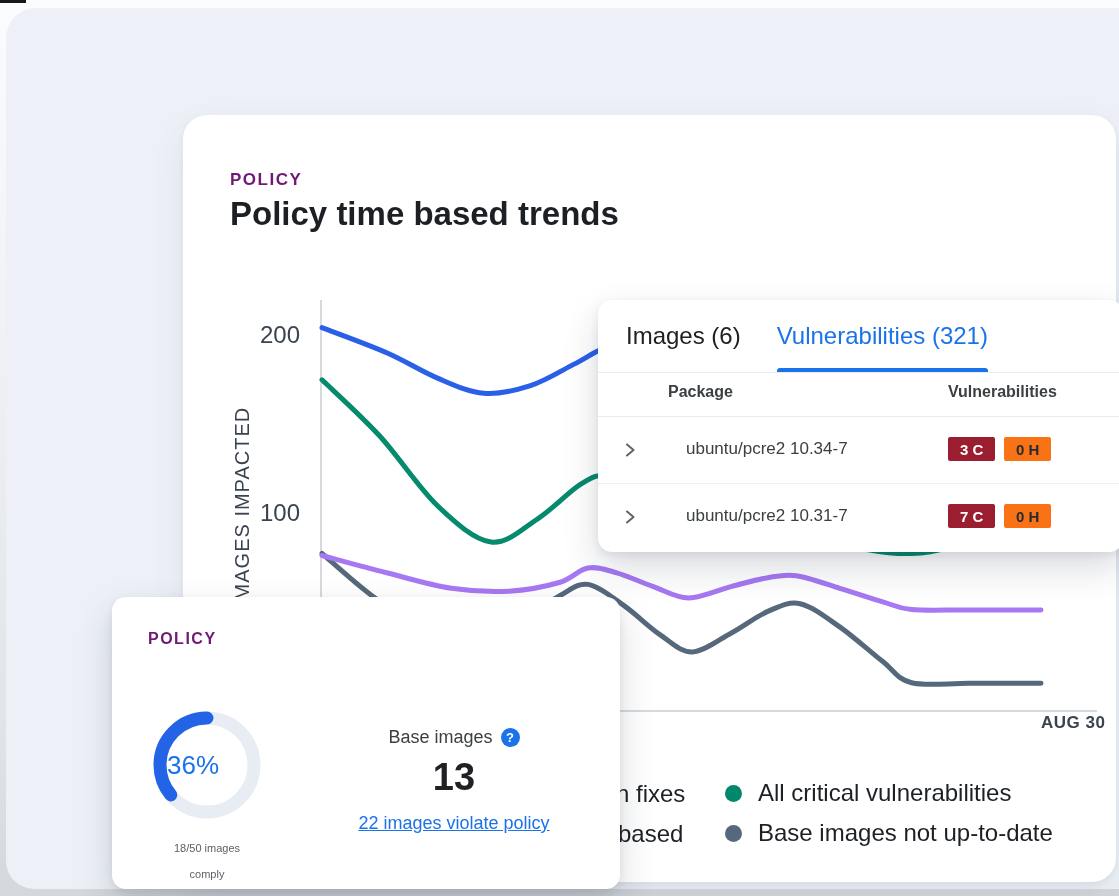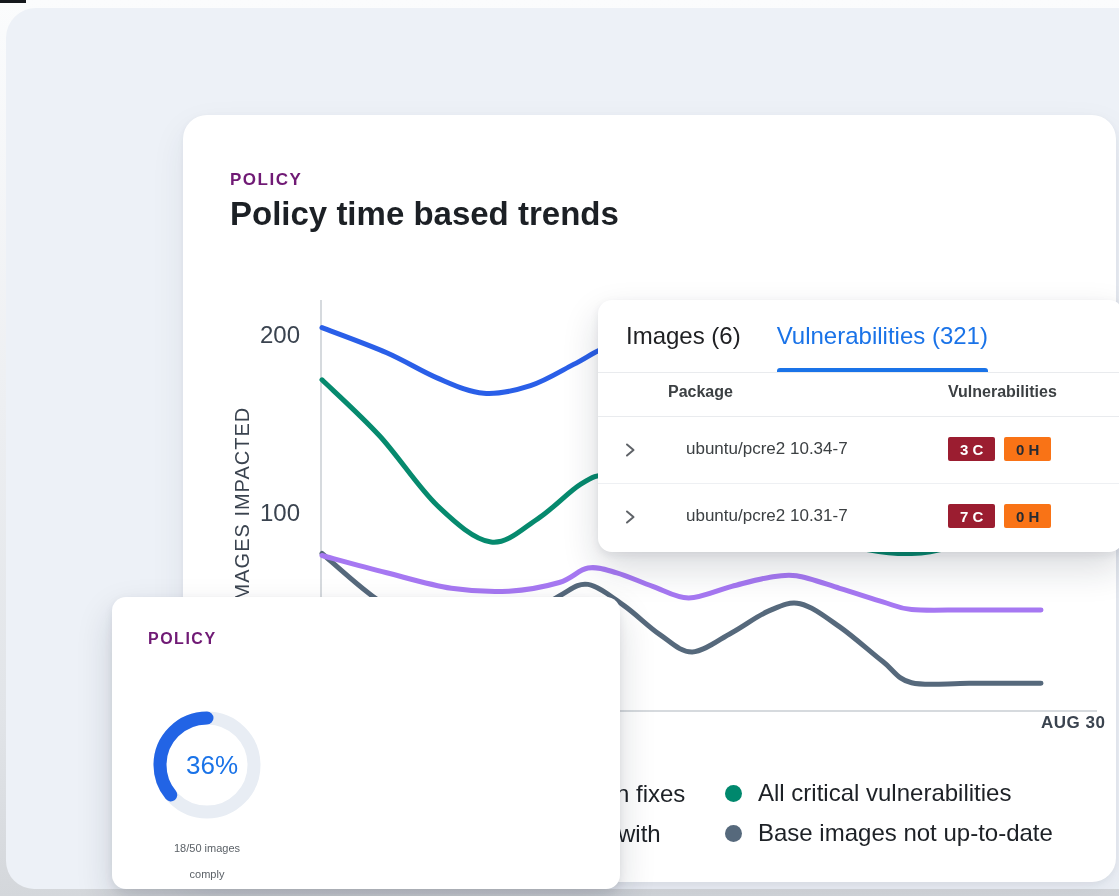--- a/index.html
+++ b/index.html
@@ -75,21 +75,21 @@
   .badge.b1{left:350px;}
   .badge.b2{left:406px;}
   
   #license-popup{
     left:112px;top:597px;width:508px;height:292px;background:#fff;border-radius:14px;z-index:6;
     box-shadow:0 3px 8px rgba(20,30,50,.08),0 16px 36px rgba(20,30,50,.16);
   }
   #license-eyebrow{left:36px;top:33px;font-size:16px;}
   #license-title{left:36px;top:57px;font-size:23px;font-weight:600;color:#1d2126;white-space:nowrap;}
   #donut-wrap{left:39px;top:112px;width:112px;height:112px;}
-  #donut-pct{left:44px;top:112px;width:112px;height:112px;display:flex;align-items:center;
+  #donut-pct{left:25px;top:112px;width:112px;height:112px;display:flex;align-items:center;
     justify-content:center;font-size:26px;font-weight:500;color:#1a73e8;}
   #donut-caption{left:25px;top:238px;width:140px;text-align:center;font-size:11px;
     line-height:26px;color:#5b6167;}
   #base-block{left:232px;top:130px;width:220px;display:flex;flex-direction:column;align-items:center;}
   #base-label-row{display:flex;align-items:center;gap:8px;}
   #base-label{font-size:18px;color:#3c4043;}
   #help-icon{width:19px;height:19px;border-radius:50%;background:#1a73e8;color:#fff;
     font-size:13px;font-weight:700;display:flex;align-items:center;justify-content:center;cursor:pointer;}
   #base-value{font-size:38px;font-weight:600;color:#202124;margin-top:8px;}
   #violate-link{font-size:18px;color:#1a73e8;text-decoration:underline;margin-top:14px;cursor:pointer;}
@@ -105,21 +105,21 @@
   <div class="abs" id="trends-title">Policy time based trends</div>
 
   <div class="abs tick" id="tick-200">200</div>
   <div class="abs tick" id="tick-100">100</div>
   <div class="abs" id="y-axis-label">OF IMAGES IMPACTED</div>
   <div class="abs axis-line" id="y-axis-line"></div>
   <div class="abs axis-line" id="x-axis-line"></div>
   <div class="abs" id="x-tick">AUG 30</div>
 
   <div class="abs legend-frag" id="legend-frag-1">n fixes</div>
-  <div class="abs legend-frag" id="legend-frag-2">with</div>
+  <div class="abs legend-frag" id="legend-frag-2">based</div>
 
   <div class="abs legend-row" id="legend-right-1">
     <span class="legend-dot" id="dot-1" style="background: rgb(0, 136, 109);"></span>
     <span class="legend-label">All critical vulnerabilities</span>
   </div>
   <div class="abs legend-row" id="legend-right-2">
     <span class="legend-dot" id="dot-2" style="background: rgb(86, 105, 124);"></span>
     <span class="legend-label">Base images not up-to-date</span>
   </div>
 </div>
@@ -164,13 +164,21 @@
   <svg class="abs" id="donut-wrap" width="112" height="112" viewBox="0 0 112 112">
     <circle cx="56" cy="56" r="47" fill="none" stroke="#e8edf4" stroke-width="13"></circle>
     <circle id="donut-arc" cx="56" cy="56" r="47" fill="none" stroke="#2264e5" stroke-width="13" stroke-linecap="round" pathLength="100" transform="translate(112,0) scale(-1,1) rotate(-90 56 56)" stroke-dasharray="36 64"></circle>
   </svg>
   <div class="abs" id="donut-pct">36%</div>
   <div class="abs" id="donut-caption">
     <div>18/50 images</div>
     <div>comply</div>
   </div>
 
+  <div class="abs" id="base-block">
+    <div id="base-label-row">
+      <span id="base-label">Base images</span>
+      <span id="help-icon">?</span>
+    </div>
+    <div id="base-value">13</div>
+    <a id="violate-link">22 images violate policy</a>
+  </div>
 </div>
 
 </body></html>

